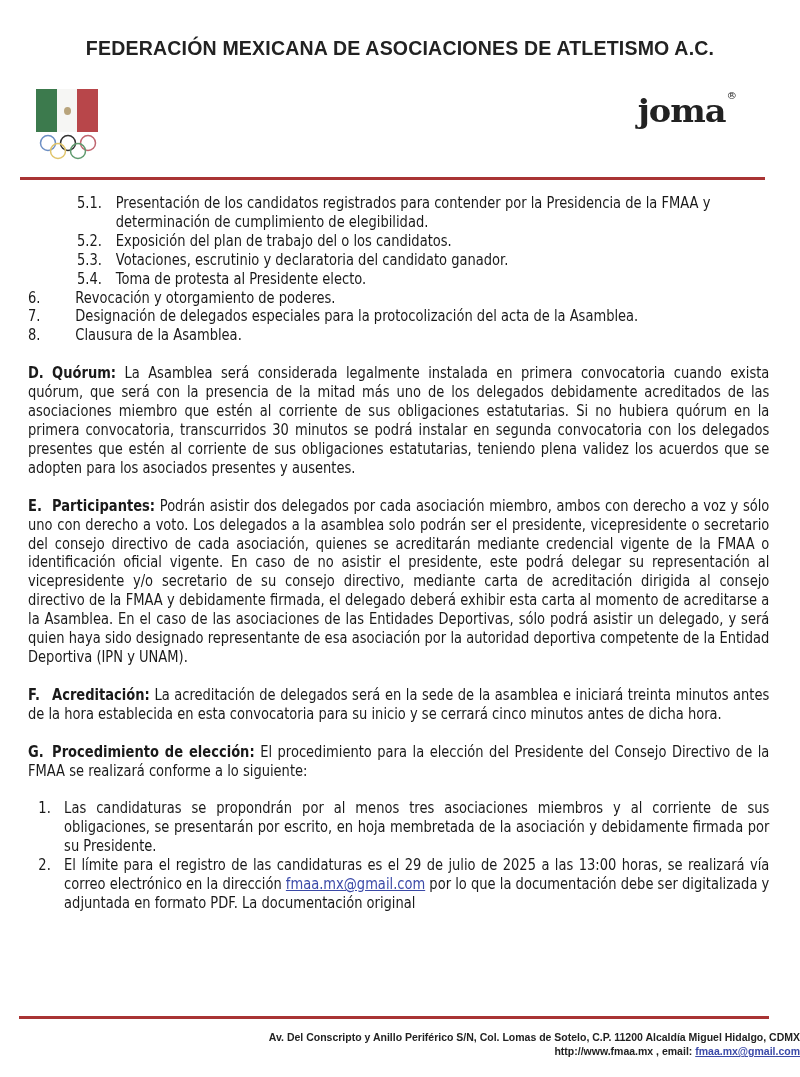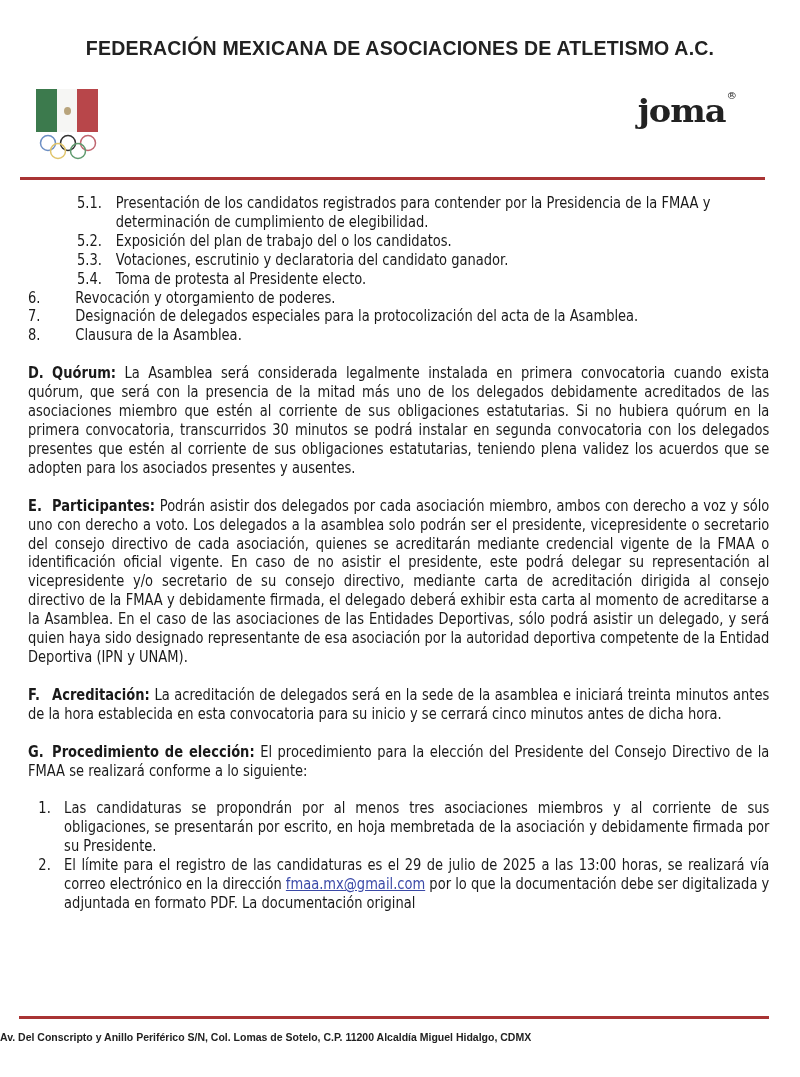--- a/index.html
+++ b/index.html
@@ -28,21 +28,21 @@
   .sub .num { margin-left: 57px; width: 45px; }
   .top-item .num { width: 55px; }
   .txt { flex: 1; }
   .para { text-align: justify; margin-top: 19px; }
   .para b { font-weight: bold; }
   .para .lbl { display: inline-block; width: 28px; }
   .olist .num { width: 30px; margin-left: 12px; }
   .olist .txt { text-align: justify; }
   .olist { margin-top: 19px; }
   a.mail { color: #3b4aa8; text-decoration: underline; }
-  .footer { position: absolute; top: 1030px; left: 0; width: 800px; text-align: left; font-family: "Liberation Sans", sans-serif;
+  .footer { position: absolute; top: 1030px; left: 0; width: 800px; text-align: right; font-family: "Liberation Sans", sans-serif;
     font-size: 10.5px; font-weight: bold; line-height: 14px; color: #222; }
   .footer a { color: #3b4aa8; text-decoration: underline; }
 </style>
 </head>
 <body>
 
 <div class="page-title">FEDERACIÓN MEXICANA DE ASOCIACIONES DE ATLETISMO A.C.</div>
 
 <div class="flag-logo">
   <div class="g"></div>
@@ -112,13 +112,14 @@
         <span class="num">2.</span>
         <span class="txt"><span>El límite para el registro de las candidaturas es el 29 de julio de 2025 a las 13:00 horas, se realizará vía correo electrónico en la dirección </span><a class="mail">fmaa.mx@gmail.com</a><span> por lo que la documentación debe ser digitalizada y adjuntada en formato PDF. La documentación original</span></span>
       </div>
   </div>
 </div>
 
 <div class="rule bottom"></div>
 
 <div class="footer">
   <div>Av. Del Conscripto y Anillo Periférico S/N, Col. Lomas de Sotelo, C.P. 11200 Alcaldía Miguel Hidalgo, CDMX</div>
+  <div><span>http://www.fmaa.mx , email: </span><a>fmaa.mx@gmail.com</a></div>
 </div>
 
 </body></html>

